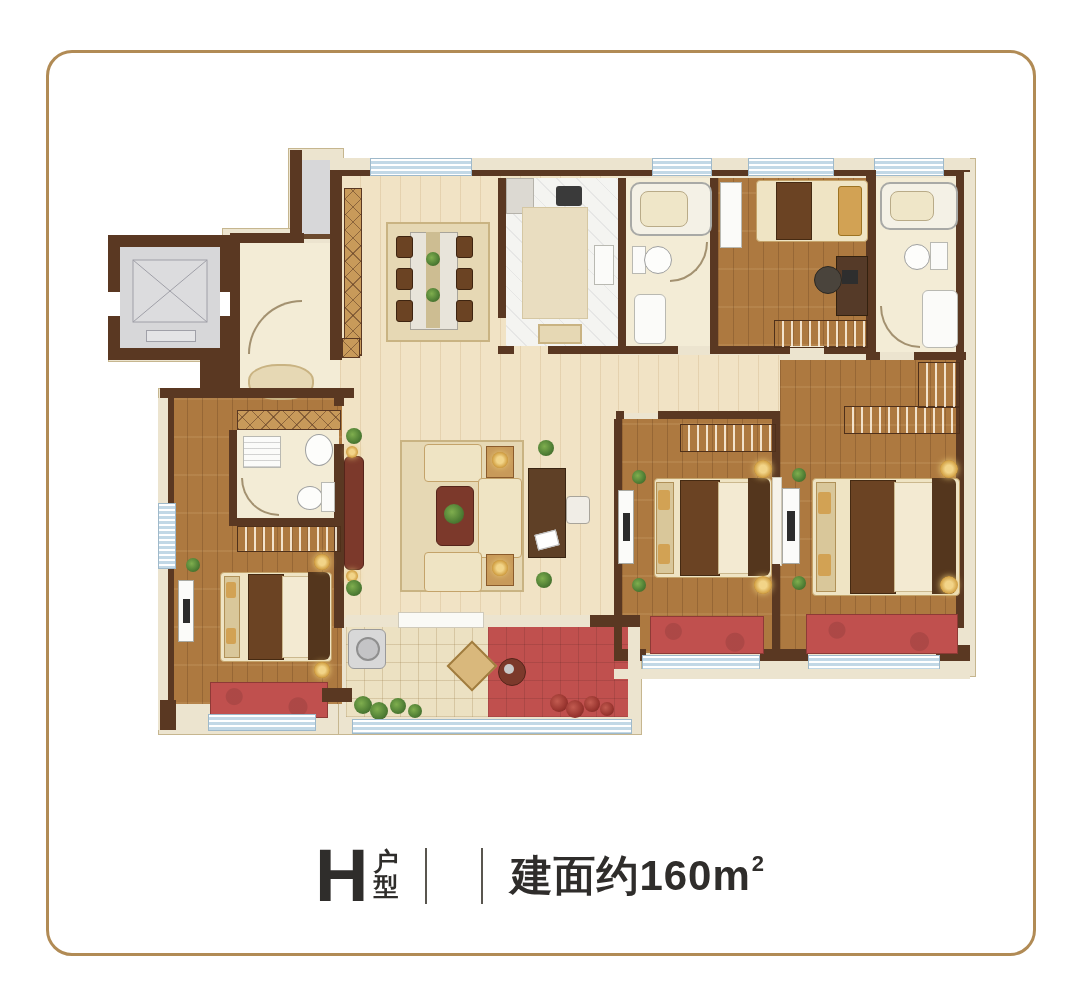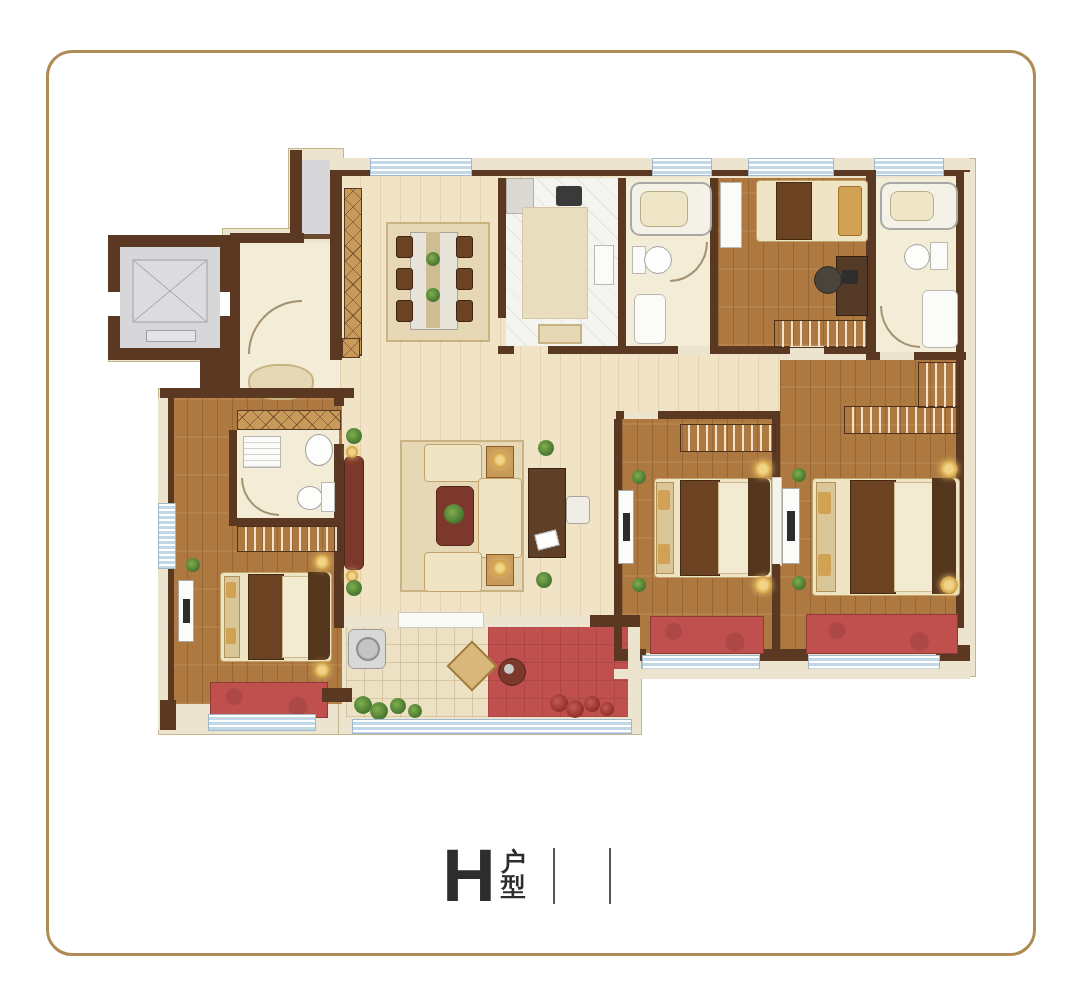--- a/index.html
+++ b/index.html
@@ -306,14 +306,17 @@
   <div class="a footer">
     <div style="display:flex;align-items:flex-start">
       <span class="type-letter">H</span>
       <span class="type-word">
         <span>户</span>
         <span>型</span>
       </span>
     </div>
     <div class="vdiv"></div>
     <div class="vdiv"></div>
+    <div class="area-text">
+      <span>建面约160m</span><sup>2</sup>
+    </div>
   </div>
 </div>
 
 </body></html>

